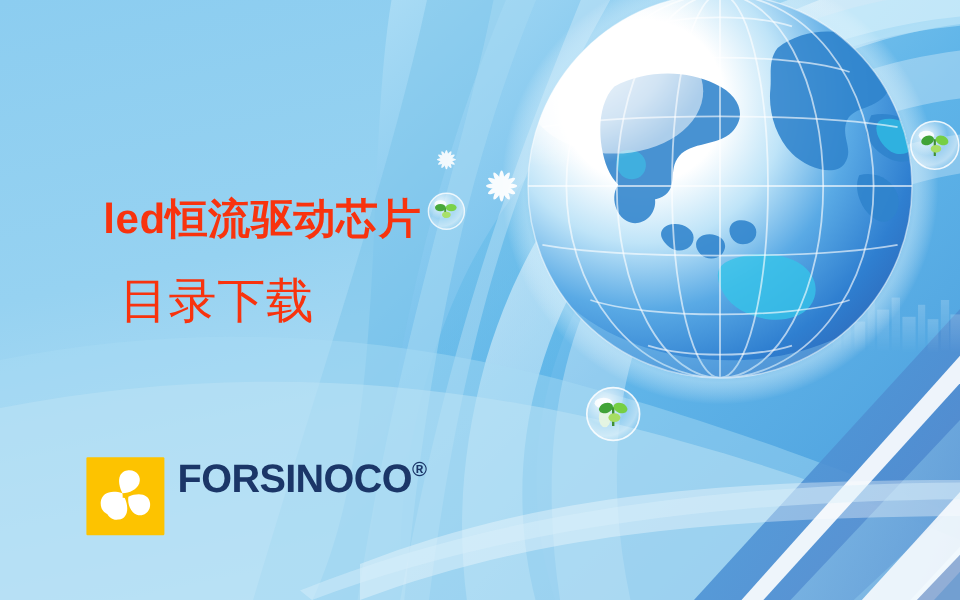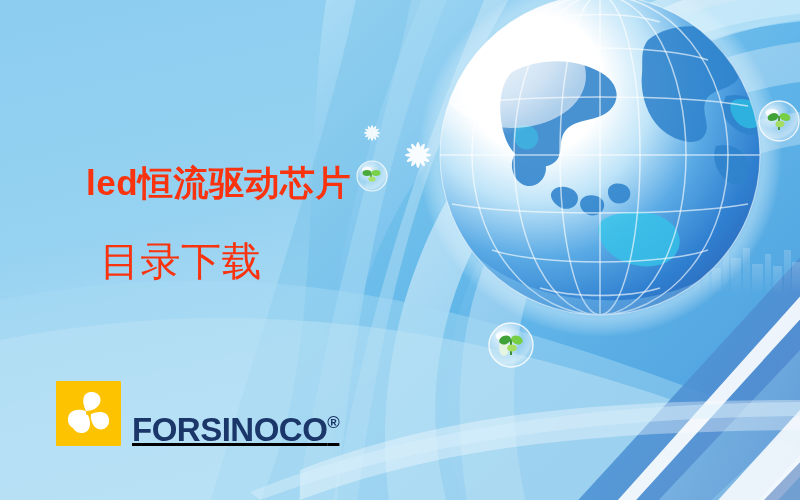--- a/index.html
+++ b/index.html
@@ -19,24 +19,24 @@
   }
   #headline .hl-line{
     color:#f8330e;
     font-size:37px;
     font-weight:400;
     letter-spacing:.5px;
     white-space:nowrap;
     font-family:"Liberation Serif","DejaVu Serif",serif;
   }
   #headline .hl-line.l1{font-family:"Liberation Sans","DejaVu Sans",sans-serif;font-weight:700;font-size:35px;}
-  #headline .hl-line.l2{margin-left:14px;margin-top:33px;font-size:40px;}
+  #headline .hl-line.l2{margin-left:14px;margin-top:22px;font-size:40px;}
 
   
-  #logo{position:absolute;left:56px;top:381px;z-index:45;display:flex;align-items:flex-end;text-decoration:underline;}
+  #logo{position:absolute;left:72px;top:381px;z-index:45;display:flex;align-items:flex-start;}
   #logo-mark{width:65px;height:65px;background:#fdc300;position:relative;flex:0 0 auto;border-radius:1px;}
   #logo-mark svg{display:block;width:65px;height:65px;}
   #logo-text{margin-left:11px;display:flex;flex-direction:column;justify-content:flex-start;padding-top:2px;}
   #logo-word{
     color:#1b3668;font-weight:700;font-size:33px;line-height:.98;
     letter-spacing:-0.5px;white-space:nowrap;
     font-family:"Liberation Sans","DejaVu Sans",sans-serif;
   }
   #logo-word .reg{font-size:17px;vertical-align:top;position:relative;top:1px;}
   #logo-tag{

